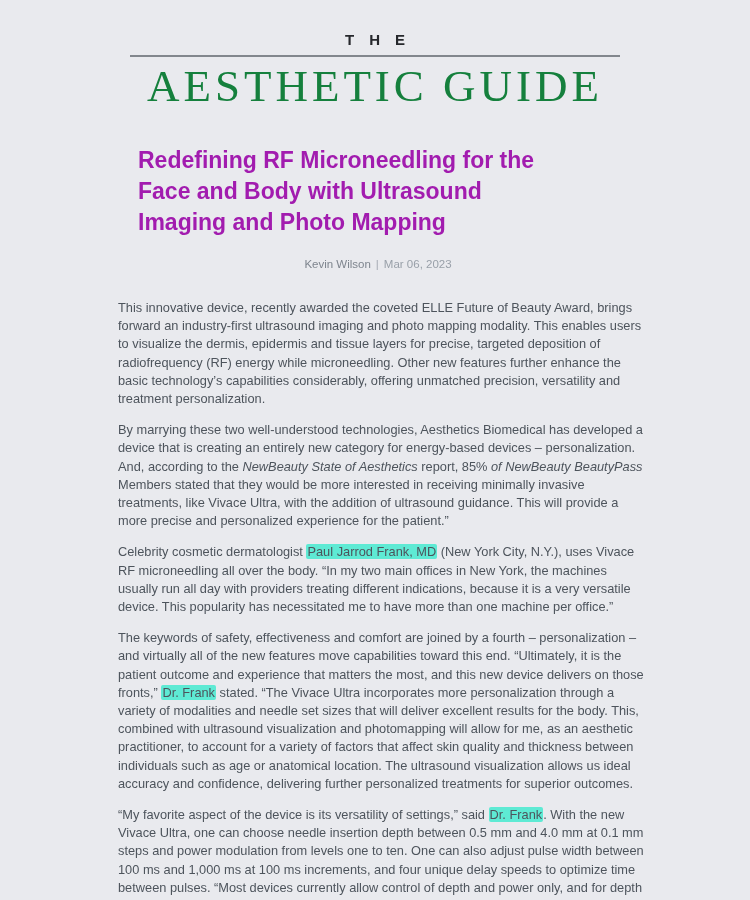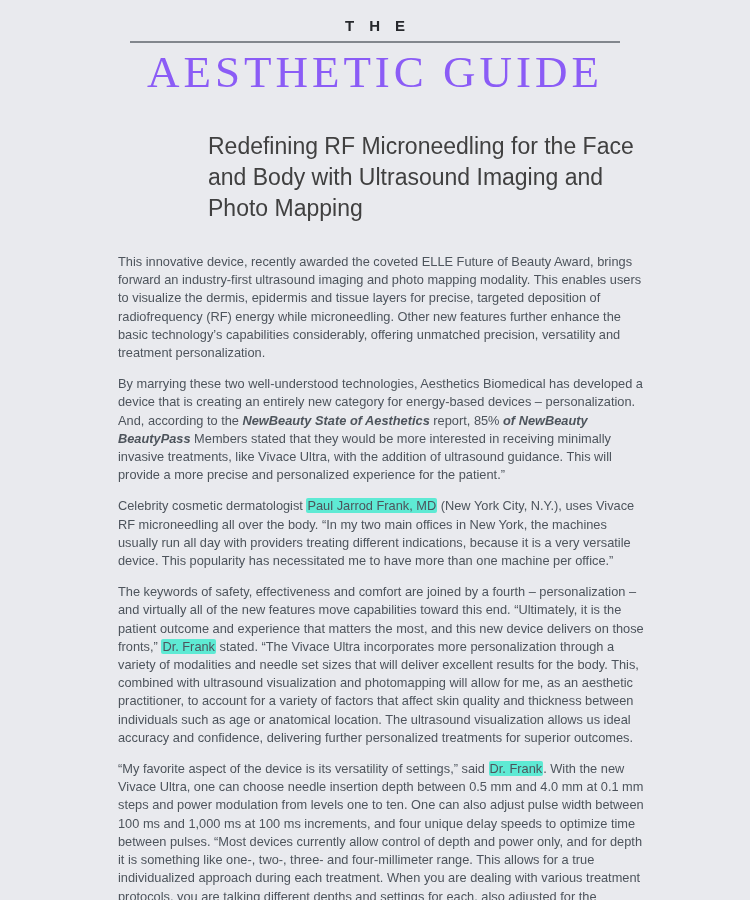--- a/index.html
+++ b/index.html
@@ -11,75 +11,75 @@
     background: #e9eaee;
     font-family: "Liberation Sans", "DejaVu Sans", sans-serif;
   }
   .page {
     width: 750px;
     height: 900px;
     position: relative;
   }
   
   .masthead {
-    padding-top: 17px;
+    padding-top: 31px;
     text-align: center;
   }
   .masthead-the {
     font-size: 15px;
     font-weight: 700;
     letter-spacing: 15px;
     text-indent: 15px;
     color: #26282c;
   }
   .masthead-rule {
     width: 490px;
     height: 2px;
     background: #82878d;
     margin: 7px auto 3px auto;
   }
   .masthead-title {
     font-family: "Liberation Serif", "DejaVu Serif", serif;
     font-size: 45px;
     font-weight: 400;
     letter-spacing: 4px;
-    color: #8b5cf6;
+    color: #15803d;
     cursor: pointer;
   }
   
   .article {
     width: 540px;
     margin: 0 auto 0 108px;
   }
   .article-title {
-    margin: 33px 0 0 100px;
+    margin: 33px 0 0 30px;
     max-width: 432px;
     font-size: 23px;
     line-height: 31px;
-    font-weight: 400;
-    color: #404040;
+    font-weight: 700;
+    color: #a21caf;
   }
   .byline {
     text-align: center;
     margin: 20px 0 0 0;
     font-size: 11.5px;
     color: #99a0a9;
   }
   .byline-author { color: #7e858e; }
   .byline-sep { margin: 0 5px; color: #a4aab2; }
   .article-body {
     margin-top: 29px;
     font-size: 12.8px;
     line-height: 18.2px;
     color: #4d545c;
   }
   .article-body p {
     margin: 0 0 13px 10px;
   }
-  .seg-italic { font-style: italic; font-weight: bold; }
+  .seg-italic { font-style: italic; }
   .seg-highlight {
     background: #5eead4;
     border-radius: 2px;
     padding: 0 1px;
   }
 </style>
 </head>
 <body>
 
 <div class="page">
@@ -87,20 +87,23 @@
   <header class="masthead">
     <div class="masthead-the">THE</div>
     <div class="masthead-rule"></div>
     <div class="masthead-title">AESTHETIC GUIDE</div>
   </header>
 
   <main class="article">
 
     <h1 class="article-title">Redefining RF Microneedling for the Face and Body with Ultrasound Imaging and Photo Mapping</h1>
 
+    <div class="byline">
+      <span class="byline-author">Kevin Wilson</span><span class="byline-sep">|</span><span class="byline-date">Mar 06, 2023</span>
+    </div>
 
     <div class="article-body">
       <p><span>This innovative device, recently awarded the coveted ELLE Future of Beauty Award, brings forward an industry-first ultrasound imaging and photo mapping modality. This enables users to visualize the dermis, epidermis and tissue layers for precise, targeted deposition of radiofrequency (RF) energy while microneedling. Other new features further enhance the basic technology’s capabilities considerably, offering unmatched precision, versatility and treatment personalization.</span></p>
       <p><span>By marrying these two well-understood technologies, Aesthetics Biomedical has developed a device that is creating an entirely new category for energy-based devices – personalization. And, according to the </span><span class="seg-italic">NewBeauty State of Aesthetics</span><span> report, 85% </span><span class="seg-italic">of NewBeauty BeautyPass</span><span> Members stated that they would be more interested in receiving minimally invasive treatments, like Vivace Ultra, with the addition of ultrasound guidance. This will provide a more precise and personalized experience for the patient.”</span></p>
       <p><span>Celebrity cosmetic dermatologist </span><span class="seg-highlight">Paul Jarrod Frank, MD</span><span> (New York City, N.Y.), uses Vivace RF microneedling all over the body. “In my two main offices in New York, the machines usually run all day with providers treating different indications, because it is a very versatile device. This popularity has necessitated me to have more than one machine per office.”</span></p>
       <p><span>The keywords of safety, effectiveness and comfort are joined by a fourth – personalization – and virtually all of the new features move capabilities toward this end. “Ultimately, it is the patient outcome and experience that matters the most, and this new device delivers on those fronts,” </span><span class="seg-highlight">Dr. Frank</span><span> stated. “The Vivace Ultra incorporates more personalization through a variety of modalities and needle set sizes that will deliver excellent results for the body. This, combined with ultrasound visualization and photomapping will allow for me, as an aesthetic practitioner, to account for a variety of factors that affect skin quality and thickness between individuals such as age or anatomical location. The ultrasound visualization allows us ideal accuracy and confidence, delivering further personalized treatments for superior outcomes.</span></p>
       <p><span>“My favorite aspect of the device is its versatility of settings,” said </span><span class="seg-highlight">Dr. Frank</span><span>. With the new Vivace Ultra, one can choose needle insertion depth between 0.5 mm and 4.0 mm at 0.1 mm steps and power modulation from levels one to ten. One can also adjust pulse width between 100 ms and 1,000 ms at 100 ms increments, and four unique delay speeds to optimize time between pulses. “Most devices currently allow control of depth and power only, and for depth it is something like one-, two-, three- and four-millimeter range. This allows for a true individualized approach during each treatment. When you are dealing with various treatment protocols, you are talking different depths and settings for each, also adjusted for the individual patient.</span></p>
     </div>
 
   </main>

